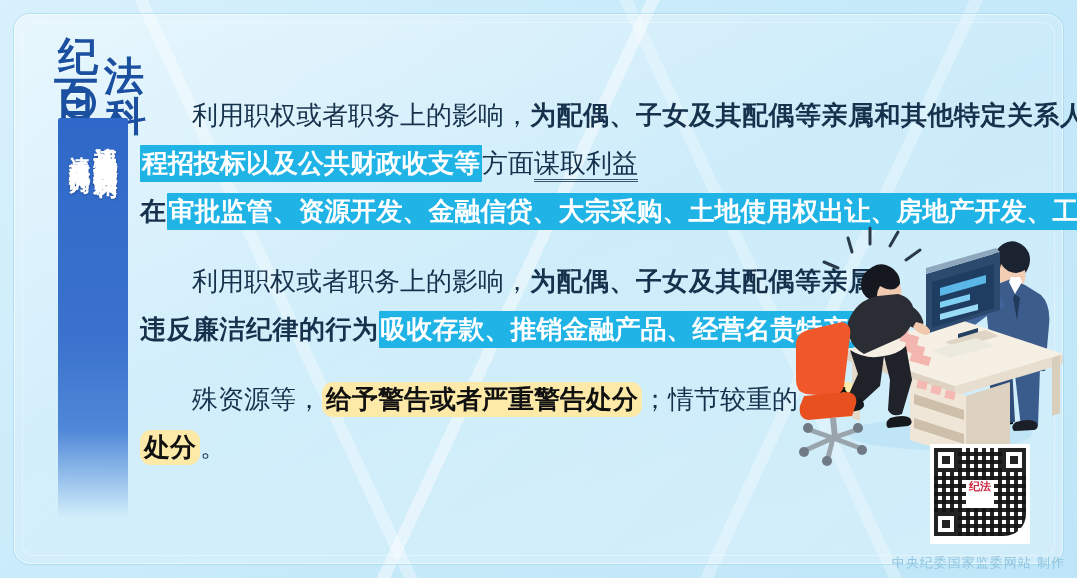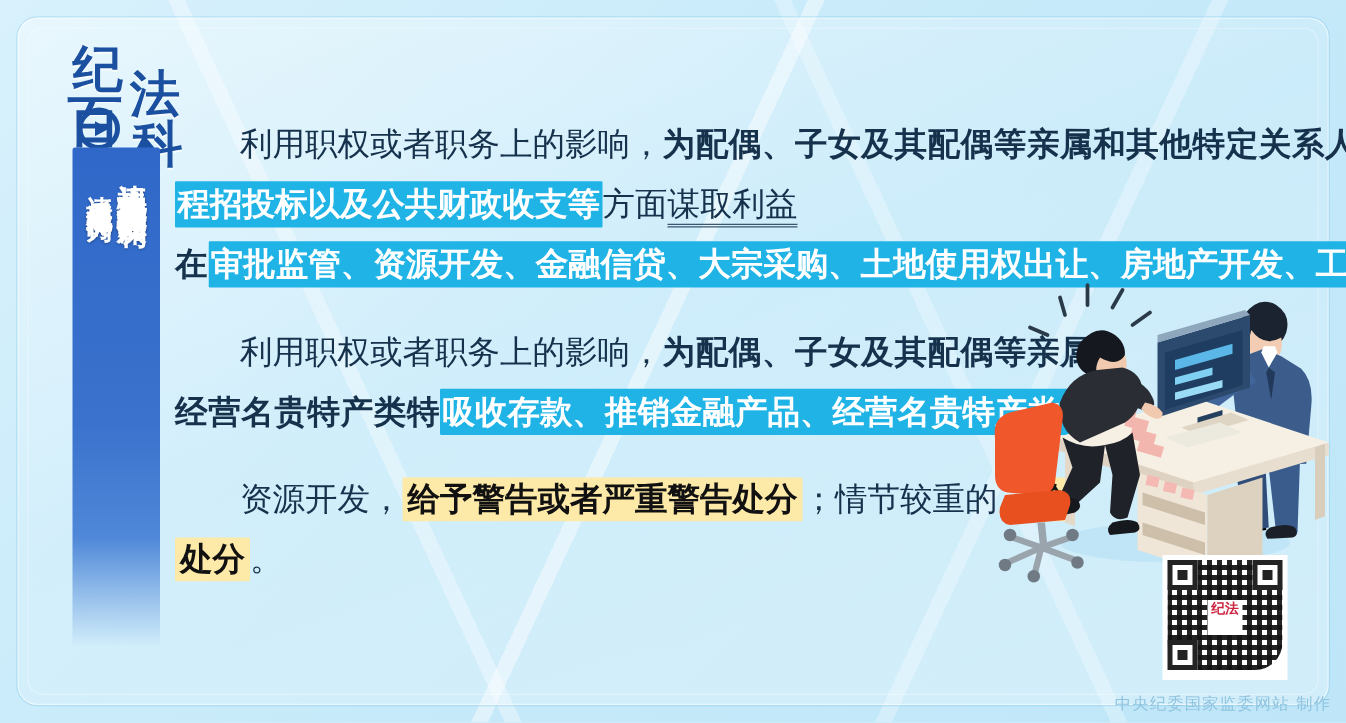--- a/index.html
+++ b/index.html
@@ -93,21 +93,21 @@
   .para .ln{display:block;white-space:nowrap;height:48px;line-height:48px;}
   .ind{padding-left:52px;}
   b.bd{font-weight:700;letter-spacing:.5px;}
   .cy{
     background:#20b4e6;color:#ffffff;font-weight:700;
     padding:4px 2px;border-radius:1px;
     box-decoration-break:clone;-webkit-box-decoration-break:clone;
   }
   .yl{
     background:#fdeaa8;color:#111;font-weight:700;
-    padding:3px 4px;border-radius:1px;
+    padding:3px 4px;border-radius:11px;
     box-decoration-break:clone;-webkit-box-decoration-break:clone;
   }
   .dunder{
     border-bottom:3px double #3a556e;padding-bottom:1px;
   }
   .gap{height:16px;display:block;}
 
   
   #art{position:absolute;left:790px;top:182px;width:280px;height:290px;}
   #art svg{display:block;}
@@ -163,25 +163,25 @@
 
   <div id="content">
       <div class="para">
         <span class="ln ind"><span>利用职权或者职务上的影响，</span><b class="bd">为配偶、子女及其配偶等亲属和其他特定关系人</b></span>
         <span class="ln"><span class="cy">程招投标以及公共财政收支等</span><span>方面</span><span class="dunder">谋取利益</span></span>
         <span class="ln"><b class="bd">在</b><span class="cy">审批监管、资源开发、金融信贷、大宗采购、土地使用权出让、房地产开发、工</span></span>
       </div>
       <span class="gap"></span>
       <div class="para">
         <span class="ln ind"><span>利用职权或者职务上的影响，</span><b class="bd">为配偶、子女及其配偶等亲属</b></span>
-        <span class="ln"><b class="bd">经营名贵特产类特</b><span class="cy">吸收存款、推销金融产品、经营名贵特产类特</span></span>
+        <span class="ln"><b class="bd">违反廉洁纪律的行为</b><span class="cy">吸收存款、推销金融产品、经营名贵特产类特</span></span>
       </div>
       <span class="gap"></span>
       <div class="para">
-        <span class="ln ind"><span>资源开发，</span><span class="yl">给予警告或者严重警告处分</span><span>；情节较重的，</span><span class="yl">给</span></span>
+        <span class="ln ind"><span>殊资源等，</span><span class="yl">给予警告或者严重警告处分</span><span>；情节较重的，</span><span class="yl">给</span></span>
         <span class="ln"><span class="yl">处分</span><span>。</span></span>
       </div>
     </div>
 
   <div id="art">
     <svg width="280" height="290" viewBox="0 0 280 290" xmlns="http://www.w3.org/2000/svg">
 
       <ellipse cx="150" cy="252" rx="92" ry="16" fill="#aadcf2" opacity=".45"></ellipse>
 
       <g>

